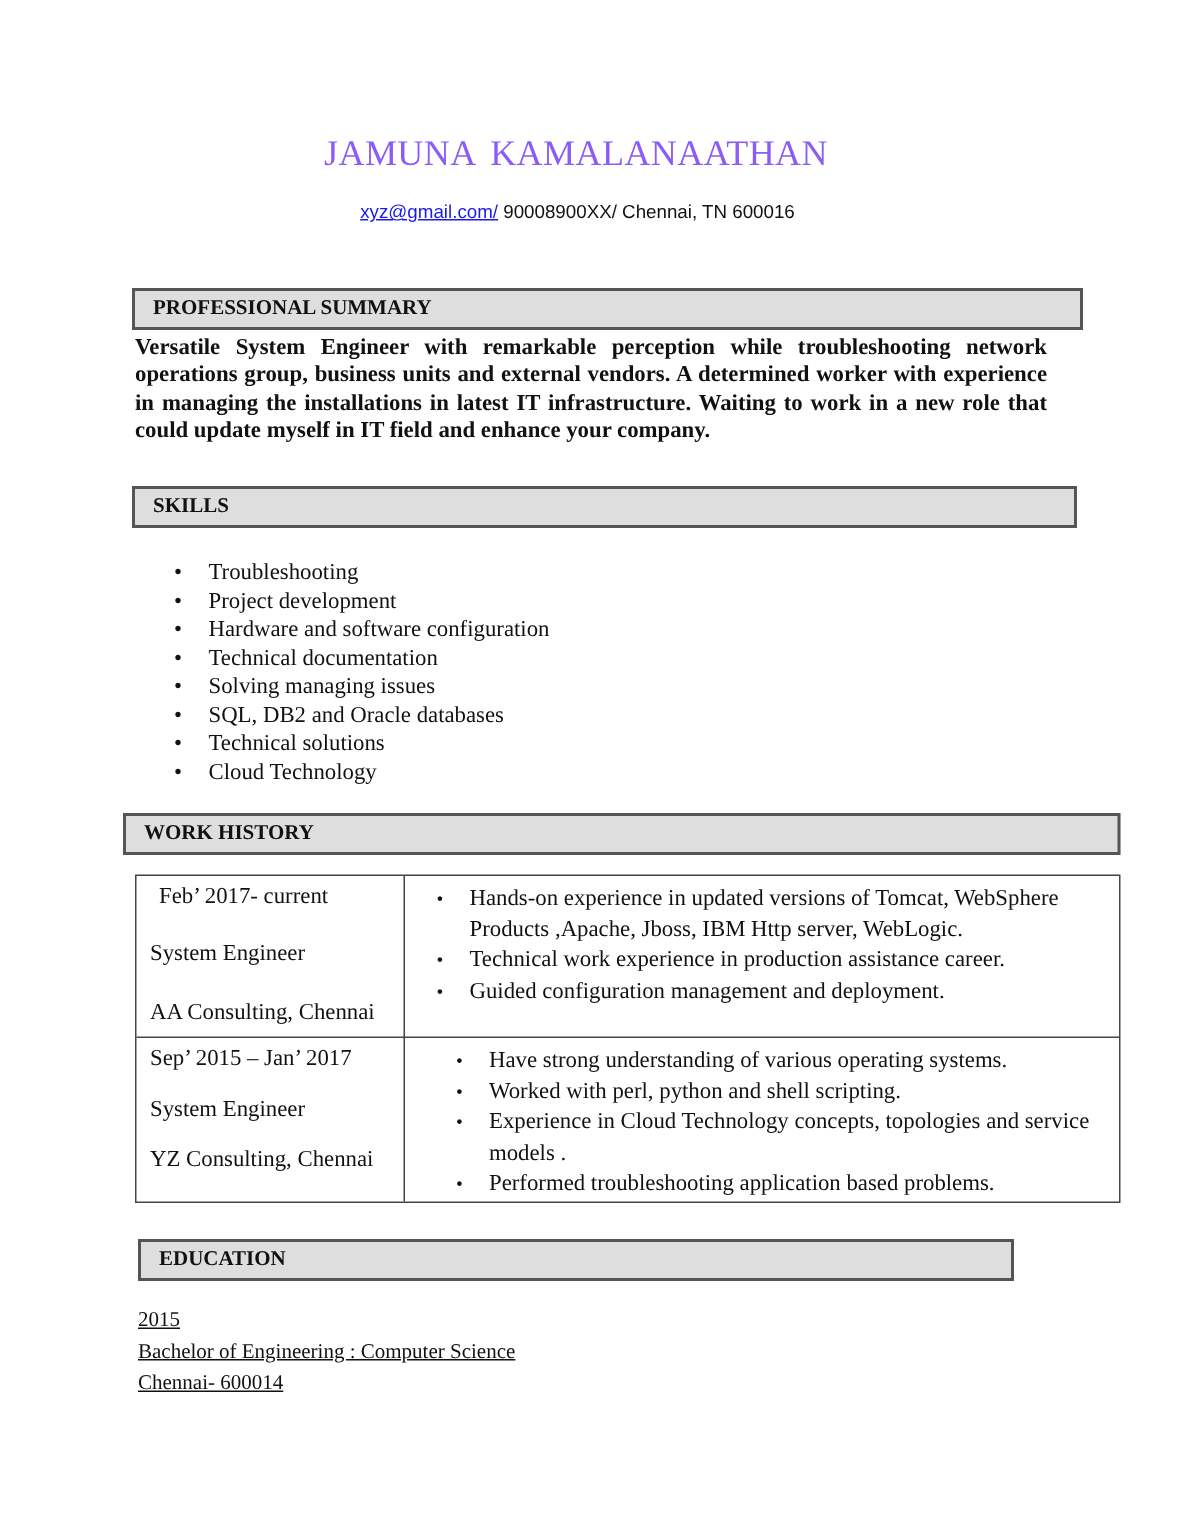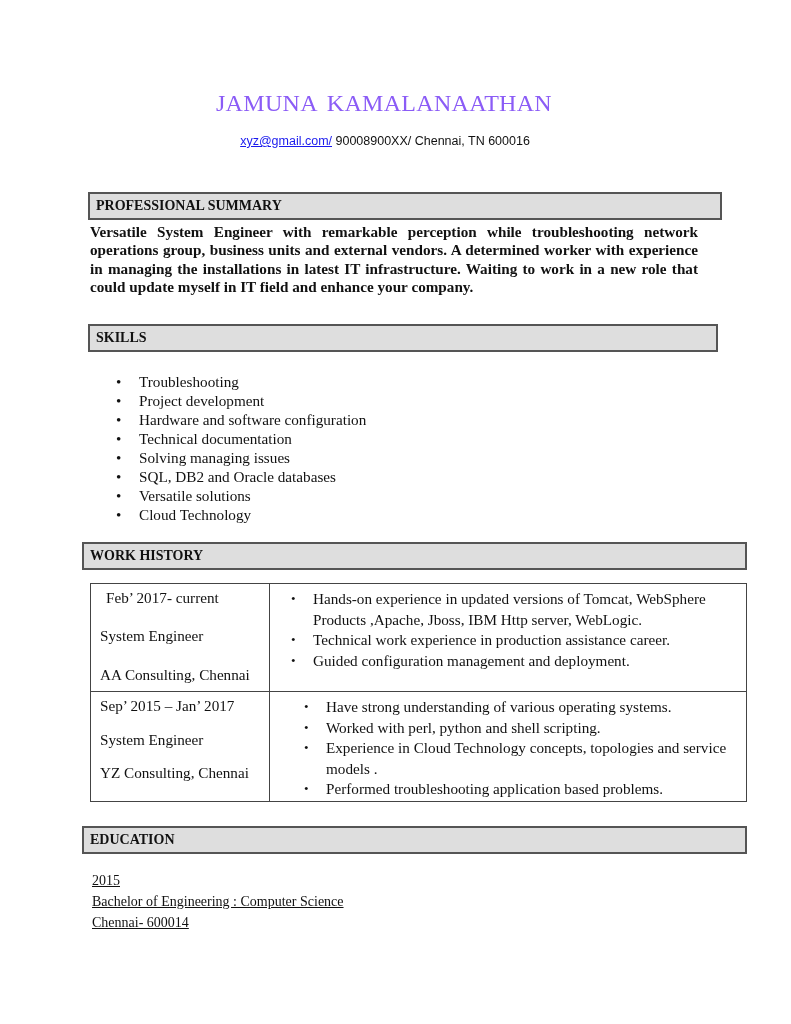--- a/index.html
+++ b/index.html
@@ -43,26 +43,26 @@
     }
     .section-header {
       position: absolute;
       background: #dedede;
       border: 2px solid #555555;
       box-sizing: border-box;
       height: 28px;
       font-weight: bold;
       font-size: 14px;
       line-height: 24px;
-      padding-left: 6px;
+      padding-left: 12px;
     }
     #hdr-summary { left: 88px; top: 192px; width: 634px; }
     #hdr-skills { left: 88px; top: 324px; width: 630px; }
     #hdr-work { left: 82px; top: 542px; width: 665px; }
-    #hdr-edu { left: 82px; top: 826px; width: 665px; }
+    #hdr-edu { left: 92px; top: 826px; width: 584px; }
 
     .summary {
       position: absolute;
       left: 90px;
       top: 223px;
       width: 608px;
       font-size: 15.2px;
       line-height: 18.4px;
       text-align: justify;
       font-weight: bold;
@@ -163,21 +163,21 @@
 <div class="summary">Versatile System Engineer with remarkable perception while troubleshooting network operations group, business units and external vendors.  A determined worker with experience in managing the installations in latest IT infrastructure. Waiting to work in a new role that could update myself in IT field and enhance your company.</div>
 
 <div class="section-header" id="hdr-skills">SKILLS</div>
 <ul class="skills">
   <li><span class="bullet">•</span><span>Troubleshooting</span></li>
   <li><span class="bullet">•</span><span>Project development</span></li>
   <li><span class="bullet">•</span><span>Hardware and software configuration</span></li>
   <li><span class="bullet">•</span><span>Technical documentation</span></li>
   <li><span class="bullet">•</span><span>Solving managing issues</span></li>
   <li><span class="bullet">•</span><span>SQL, DB2 and Oracle databases</span></li>
-  <li><span class="bullet">•</span><span>Versatile solutions</span></li>
+  <li><span class="bullet">•</span><span>Technical solutions</span></li>
   <li><span class="bullet">•</span><span>Cloud Technology</span></li>
 </ul>
 
 <div class="section-header" id="hdr-work">WORK HISTORY</div>
 <div class="work-table">
   <div class="col-divider"></div>
 
   <div class="work-row r1">
     <div class="left-cell">
       <div style="top:5px; left:6px;text-align:center;">Feb’ 2017- current</div>

